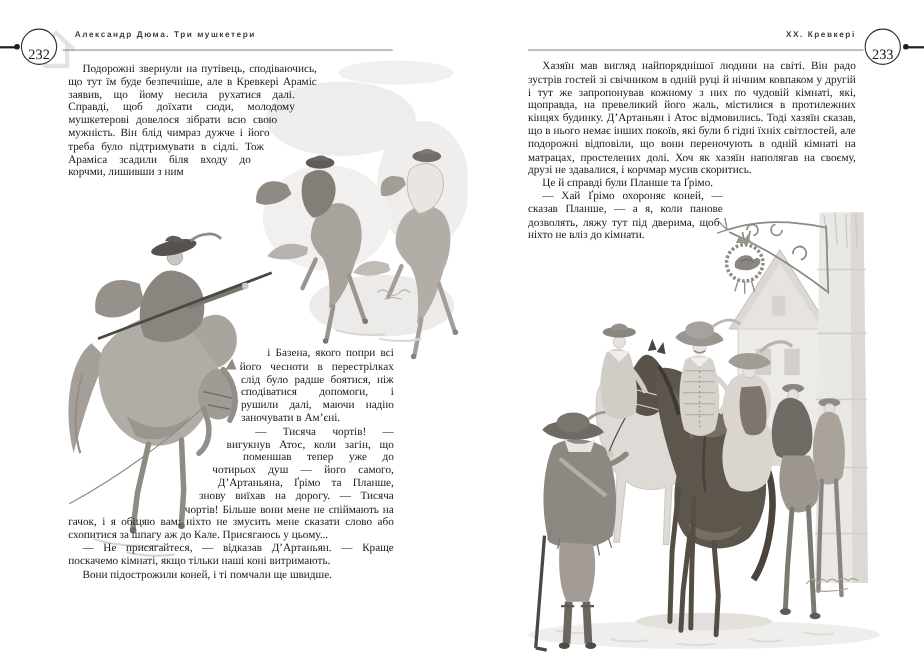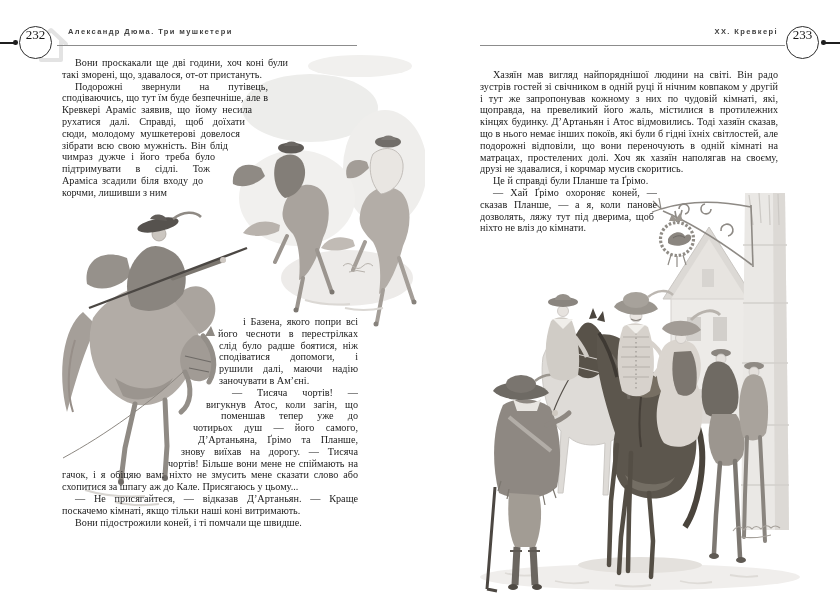--- a/index.html
+++ b/index.html
@@ -3,21 +3,21 @@
 <meta charset="utf-8">
 <style>
   html,body{margin:0;padding:0;background:#ffffff;}
   .spread{position:relative;width:840px;height:602px;background:#ffffff;overflow:hidden;
           font-family:"Liberation Serif",serif;}
   
   .running-head{position:absolute;top:27px;font-family:"Liberation Sans",sans-serif;
     font-size:7.5px;font-weight:bold;letter-spacing:1.4px;color:#3e3e3e;white-space:nowrap;z-index:5;}
   .rule{position:absolute;top:45px;height:1px;background:#8c8c8c;z-index:5;}
   .pagenum{position:absolute;top:26px;width:31px;height:31px;border:1.4px solid #2e2e2e;
-    border-radius:50%;background:#fff;display:flex;align-items:flex-start;justify-content:center;
+    border-radius:50%;background:#fff;display:flex;align-items:flex-end;justify-content:center;
     font-size:13px;color:#141414;z-index:6;}
   .connector{position:absolute;top:42px;height:1.6px;background:#1f1f1f;z-index:6;}
   .cdot{position:absolute;top:40.4px;width:4.6px;height:4.6px;border-radius:50%;background:#1f1f1f;z-index:6;}
   .house{position:absolute;left:30px;top:24px;z-index:4;}
   
   .textblock{position:absolute;font-size:10.2px;line-height:11.8px;text-align:justify;
     color:#1b1b1b;z-index:3;}
   .textblock p{margin:0;text-indent:13px;}
   .textblock p.cont{text-indent:0;}
   .fr{float:right;clear:right;height:11.8px;}
@@ -222,21 +222,20 @@
     <div class="fr" style="width:90px" aria-hidden="true"></div>
     <div class="fr" style="width:106px" aria-hidden="true"></div>
     <div class="fr" style="width:113px" aria-hidden="true"></div>
     <div class="fr" style="width:118px" aria-hidden="true"></div>
     <div class="fr" style="width:130px" aria-hidden="true"></div>
     <div class="fr" style="width:143px" aria-hidden="true"></div>
     <div class="fr" style="width:148px" aria-hidden="true"></div>
     <div class="fr" style="width:155px" aria-hidden="true"></div>
     <div class="fr" style="width:163px" aria-hidden="true"></div>
     <div class="fr" style="width:170px" aria-hidden="true"></div>
-    <p>Вони проскакали ще дві години, хоч коні були такі зморені, що, здавалося, от-от пристануть.</p>
     <p>Подорожні звернули на путівець, сподіваючись, що тут їм буде безпечніше, але в Кревкері Араміс заявив, що йому несила рухатися далі. Справді, щоб доїхати сюди, молодому мушкетерові довелося зібрати всю свою мужність. Він блід чимраз дужче і його треба було підтримувати в сідлі. Тож Араміса зсадили біля входу до корчми, лишивши з ним</p>
   </div>
 
   <div class="textblock" style="left:62px;top:316px;width:296px">
     <div class="fl" style="width:181px" aria-hidden="true"></div>
     <div class="fl" style="width:156px" aria-hidden="true"></div>
     <div class="fl" style="width:134px" aria-hidden="true"></div>
     <div class="fl" style="width:136px" aria-hidden="true"></div>
     <div class="fl" style="width:137px" aria-hidden="true"></div>
     <div class="fl" style="width:147px" aria-hidden="true"></div>
@@ -246,21 +245,21 @@
     <div class="fl" style="width:131px" aria-hidden="true"></div>
     <div class="fl" style="width:136px" aria-hidden="true"></div>
     <div class="fl" style="width:119px" aria-hidden="true"></div>
     <div class="fl" style="width:106px" aria-hidden="true"></div>
     <p class="cont">і Базена, якого попри всі його чесноти в перестрілках слід було радше боятися, ніж сподіватися допомоги, і рушили далі, маючи надію заночувати в Ам’єні.</p>
     <p>— Тисяча чортів! — вигукнув Атос, коли загін, що поменшав тепер уже до чотирьох душ — його самого, Д’Артаньяна, Ґрімо та Планше, знову виїхав на дорогу. — Тисяча чортів! Більше вони мене не спіймають на гачок, і я обіцяю вам: ніхто не змусить мене сказати слово або схопитися за шпагу аж до Кале. Присягаюсь у цьому...</p>
     <p>— Не присягайтеся, — відказав Д’Артаньян. — Краще поскачемо кімнаті, якщо тільки наші коні витримають.</p>
     <p>Вони підострожили коней, і ті помчали ще швидше.</p>
   </div>
 
-  <div class="textblock" style="left:480px;top:69px;width:298px">
+  <div class="textblock" style="left:480px;top:55px;width:298px">
     <p>Хазяїн мав вигляд найпоряднішої людини на світі. Він радо зустрів гостей зі свічником в одній руці й нічним ковпаком у другій і тут же запропонував кожному з них по чудовій кімнаті, які, щоправда, на превеликий його жаль, містилися в протилежних кінцях будинку. Д’Артаньян і Атос відмовились. Тоді хазяїн сказав, що в нього немає інших покоїв, які були б гідні їхніх світлостей, але подорожні відповіли, що вони переночують в одній кімнаті на матрацах, простелених долі. Хоч як хазяїн наполягав на своєму, друзі не здавалися, і корчмар мусив скоритись.</p>
     <div class="fr" style="width:121px" aria-hidden="true"></div>
     <div class="fr" style="width:121px" aria-hidden="true"></div>
     <div class="fr" style="width:121px" aria-hidden="true"></div>
     <div class="fr" style="width:124px" aria-hidden="true"></div>
     <div class="fr" style="width:128px" aria-hidden="true"></div>
     <div class="fr" style="width:128px" aria-hidden="true"></div>
     <div class="fr" style="width:128px" aria-hidden="true"></div>
     <p>Це й справді були Планше та Ґрімо.</p>
     <p>— Хай Ґрімо охороняє коней, — сказав Планше, — а я, коли панове дозволять, ляжу тут під дверима, щоб ніхто не вліз до кімнати.</p>

